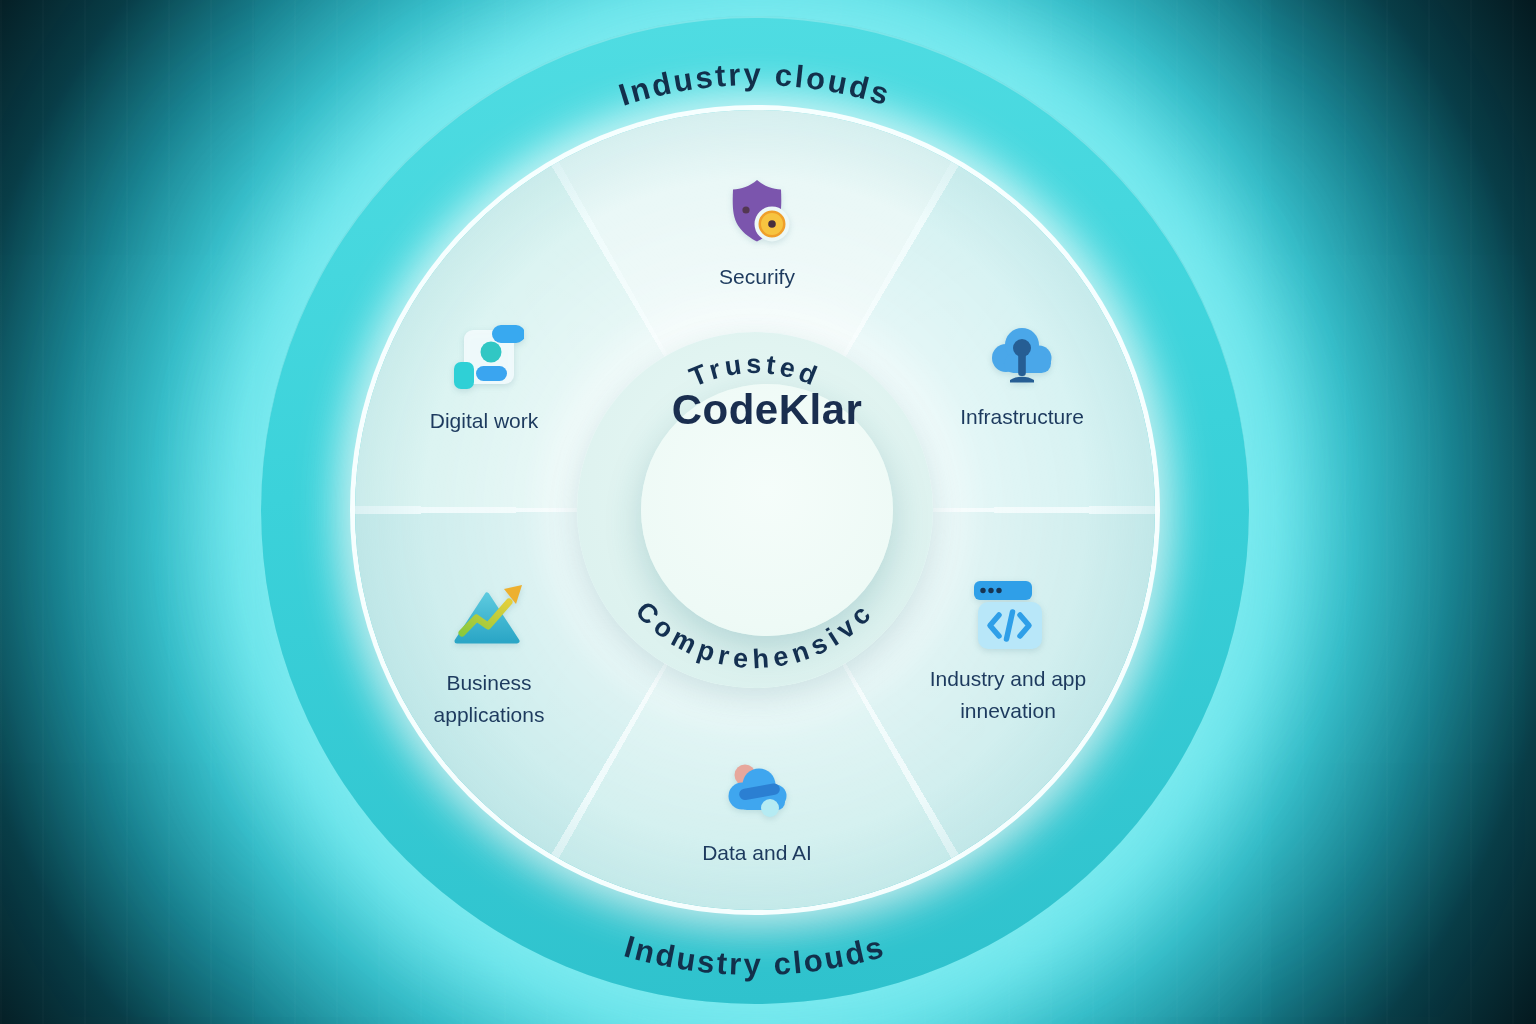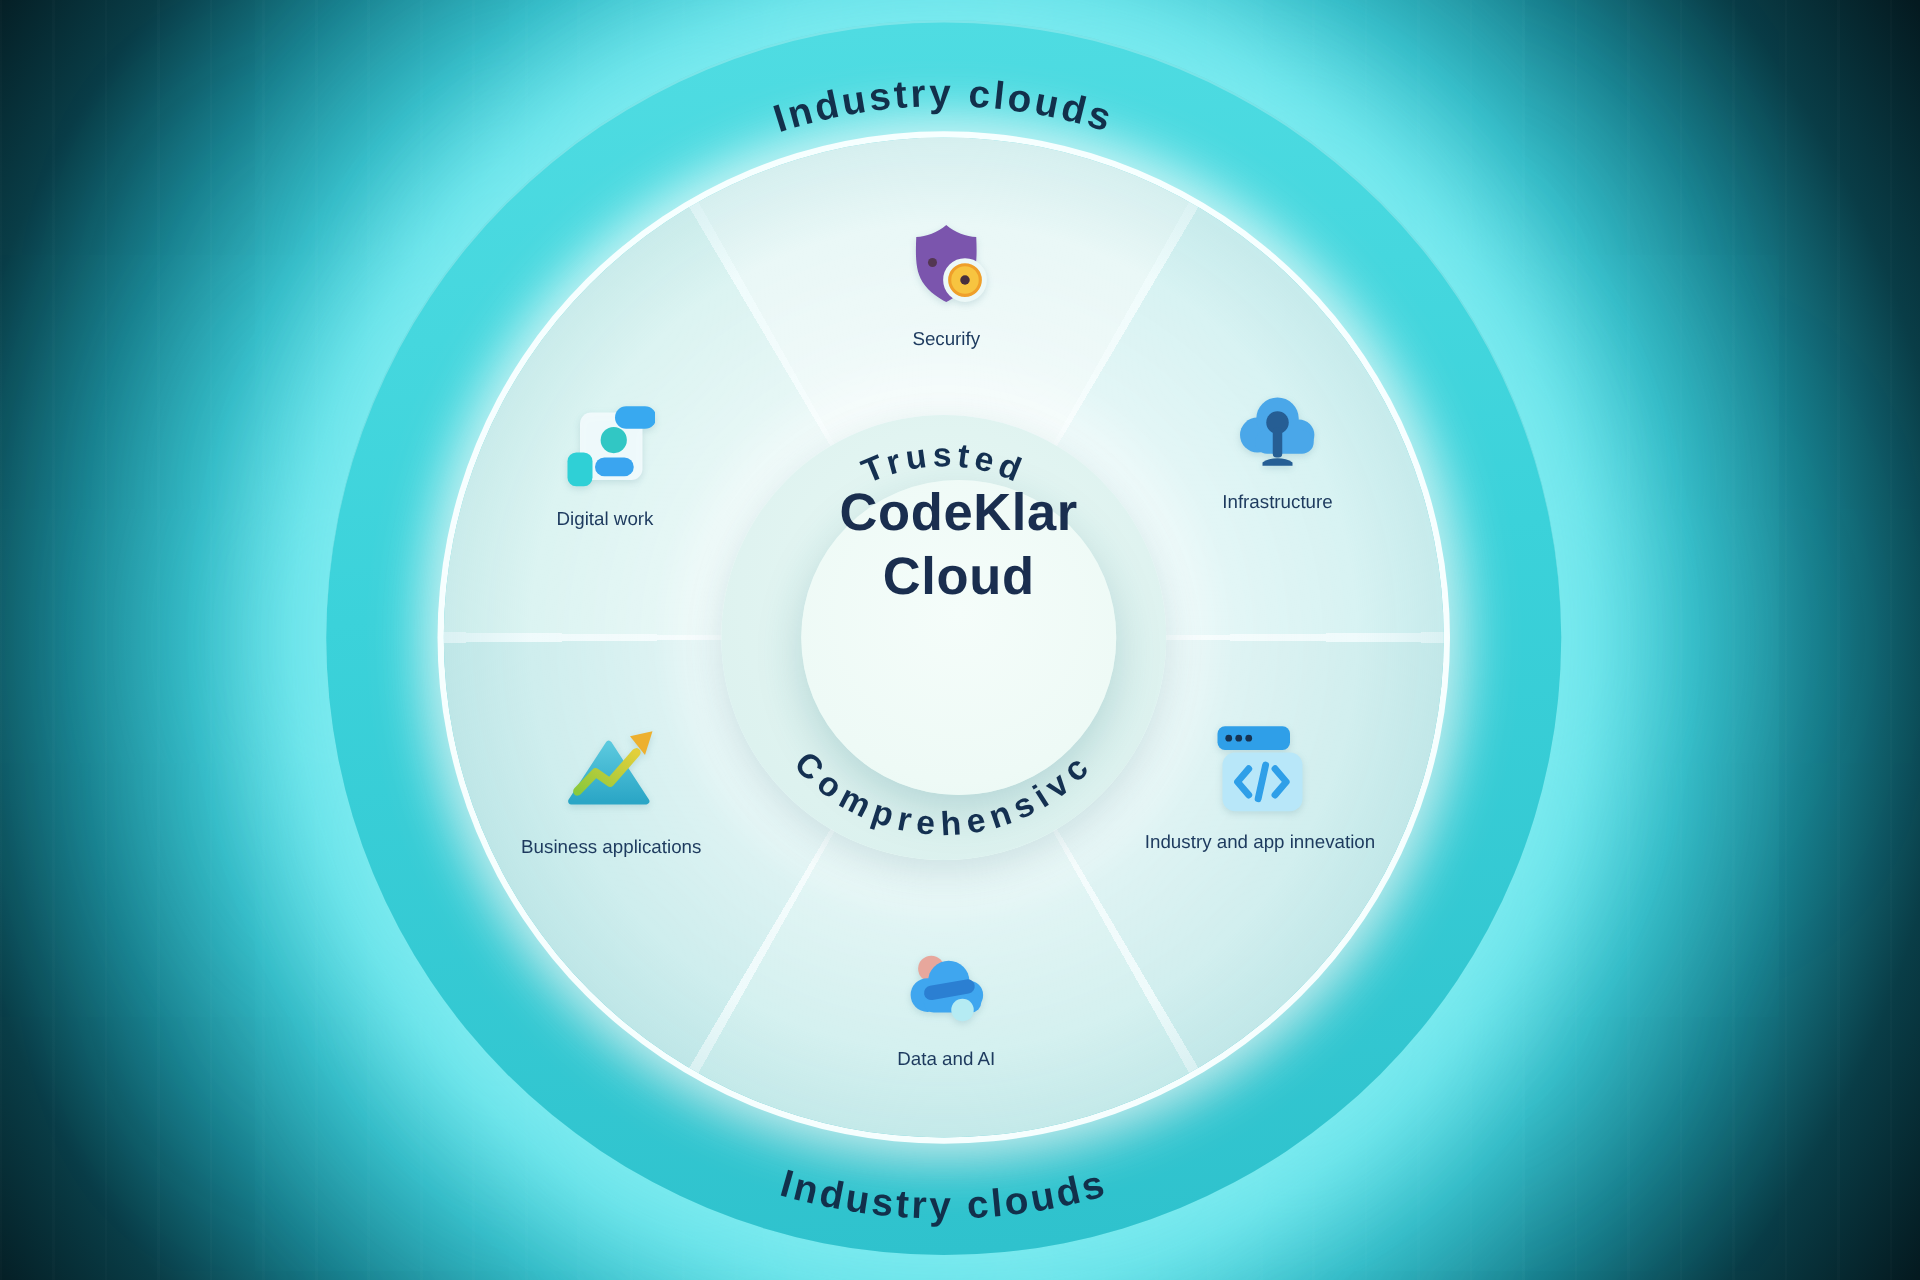--- a/index.html
+++ b/index.html
@@ -63,24 +63,24 @@
   }
   .center-title{
     color:#1a2e4f;font-size:42px;font-weight:600;line-height:1.22;text-align:center;
     letter-spacing:.5px;
   }
 
   
   .seg{position:absolute;width:200px;display:flex;flex-direction:column;align-items:center;gap:9px;}
   .seg svg{filter:drop-shadow(0 2px 3px rgba(30,100,120,.16));}
   .seg-label{
-    color:#1d3a5e;font-size:15px;line-height:1.52;text-align:center;font-weight:400;
+    color:#1d3a5e;font-size:21px;line-height:1.52;text-align:center;font-weight:400;
   }
   .seg--securify{left:657px;top:172px;}
-  .seg--infrastructure{left:922px;top:302px;}
+  .seg--infrastructure{left:922px;top:312px;}
   .seg--modern{left:384px;top:316px;}
   .seg--digital{left:908px;top:574px;}
   .seg--business{left:394px;top:578px;width:190px;}
   .seg--data{left:657px;top:748px;}
 
   
   .arc-svg{position:absolute;left:0;top:0;pointer-events:none;}
   .arc-industry{font-size:31px;font-weight:600;fill:#12304b;letter-spacing:2.5px;}
   .arc-inner{font-size:27px;font-weight:600;fill:#143051;}
 </style>
@@ -92,21 +92,20 @@
   <div class="outer-ring"></div>
 
   <div class="wedge-disc">
     <div class="wedge-sheen"></div>
   </div>
 
   <div class="mid-ring"></div>
   <div class="center-circle">
     <div class="center-title">
       <div>CodeKlar</div>
-      <div>Cloud</div>
     </div>
   </div>
 
   <svg class="arc-svg" width="1536" height="1024" viewBox="0 0 1536 1024">
     <defs>
       <path id="arcIndustryTop" d="M 429.4 236.8 A 425 425 0 0 1 1080.6 236.8"></path>
       <path id="arcIndustryBottom" d="M 398.8 808.9 A 465 465 0 0 0 1111.2 808.9"></path>
       <path id="arcTrusted" d="M 626.3 463.1 A 137 137 0 0 1 883.7 463.1"></path>
       <path id="arcComprehensive" d="M 599.4 537.4 A 158 158 0 0 0 910.6 537.4"></path>
     </defs>

